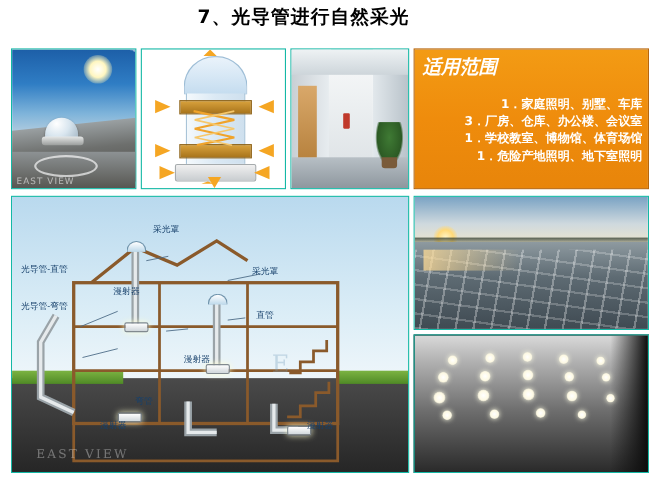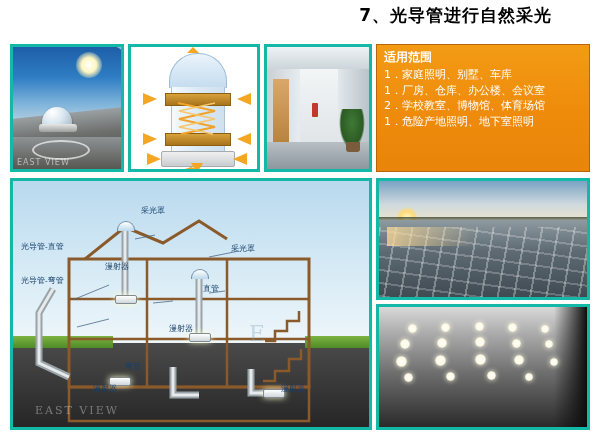--- a/index.html
+++ b/index.html
@@ -14,33 +14,33 @@
     background: #ffffff;
     font-family: "DejaVu Sans", sans-serif;
     overflow: hidden;
   }
 
   
   #title {
     position: absolute;
     left: 0; top: 4px;
     width: 552px;
-    text-align: right;
+    text-align: center;
     font-size: 17px;
     font-weight: bold;
     color: #000000;
     letter-spacing: 1px;
     font-family: "DejaVu Sans", sans-serif;
   }
 
   
   .frame {
     position: absolute;
     box-sizing: border-box;
-    border: 3px solid #14b8a6;
+    border: 1px solid #14b8a6;
     overflow: hidden;
   }
 
   
   #photo1 { left: 10px; top: 44px; width: 114px; height: 128px; }
   #photo1 .sky {
     position: absolute; left: 0; top: 0; width: 100%; height: 62%;
     background: linear-gradient(180deg, #1d5fa8 0%, #2f7dc4 40%, #7fb4da 75%, #b7cfe0 100%);
   }
   #photo1 .sun {
@@ -146,33 +146,35 @@
     left: 376px; top: 44px;
     width: 214px; height: 128px;
     box-sizing: border-box;
     background: linear-gradient(180deg, #f39b14 0%, #ef8c0c 50%, #e8850a 100%);
     border: 1px solid #b8660a;
     padding: 4px 5px 3px 7px;
     color: #ffffff;
     font-family: "DejaVu Sans", sans-serif;
   }
   #panel .phead {
-    font-size: 12px;
+    font-size: 17px;
     font-weight: bold;
-    margin-bottom: 1px;
+    margin-bottom: 15px;
     white-space: nowrap;
+    font-style: italic;
   }
   #panel ol {
     margin: 0; padding: 0; list-style: none;
   }
   #panel li {
     font-size: 11px;
     line-height: 15.5px;
     white-space: nowrap;
-    font-weight: normal;
+    font-weight: bold;
+    text-align: right;
   }
 
   
   #bigdiag {
     left: 10px; top: 178px; width: 362px; height: 252px;
     background: linear-gradient(180deg,#cfe4f2 0%, #e8f2f8 55%, #eaf2f6 66%, #3d3d3d 66%, #2c2c2c 100%);
   }
   #bigdiag .sky { position:absolute; left:0; top:0; width:100%; height:66%;
     background: linear-gradient(180deg,#b9d9ee 0%, #d9ecf6 60%, #eef6fa 100%); }
   #bigdiag .ground { position:absolute; left:0; top:66%; width:100%; height:34%;
@@ -310,22 +312,22 @@
     <div class="door"></div>
     <div class="ext"></div>
     <div class="plant"></div>
     <div class="pot"></div>
   </div>
 
   <div id="panel">
     <div class="phead">适用范围</div>
     <ol>
       <li>1．家庭照明、别墅、车库</li>
-      <li>1．厂房、仓库、办公楼、会议室</li>
-      <li>2．学校教室、博物馆、体育场馆</li>
+      <li>3．厂房、仓库、办公楼、会议室</li>
+      <li>1．学校教室、博物馆、体育场馆</li>
       <li>1．危险产地照明、地下室照明</li>
     </ol>
   </div>
 
   <div class="frame" id="bigdiag">
     <div class="sky"></div>
     <div class="ground"></div>
     <div class="grassL"></div>
     <div class="grassR"></div>
 
@@ -375,21 +377,21 @@
     <div class="diffuser" style="left:102px; top:114px;"></div>
     <div class="diffuser" style="left:176px; top:152px;"></div>
     <div class="diffuser" style="left:96px;  top:196px;"></div>
     <div class="diffuser" style="left:250px; top:208px;"></div>
 
     <div class="dlabel" style="left:128px; top:24px;">采光罩</div>
     <div class="dlabel" style="left:218px; top:62px;">采光罩</div>
     <div class="dlabel" style="left:8px;   top:60px;">光导管-直管</div>
     <div class="dlabel" style="left:8px;   top:94px;">光导管-弯管</div>
     <div class="dlabel" style="left:92px;  top:80px;">漫射器</div>
-    <div class="dlabel" style="left:190px; top:102px;">直管</div>
+    <div class="dlabel" style="left:222px; top:102px;">直管</div>
     <div class="dlabel" style="left:156px; top:142px;">漫射器</div>
     <div class="dlabel" style="left:112px; top:180px;">弯管</div>
     <div class="dlabel" style="left:80px;  top:202px;">漫射器</div>
     <div class="dlabel" style="left:268px; top:202px;">漫射器</div>
 
     <div class="wm3">E</div>
     <div class="wm2">EAST VIEW</div>
   </div>
 
   <div class="frame" id="photo4">

